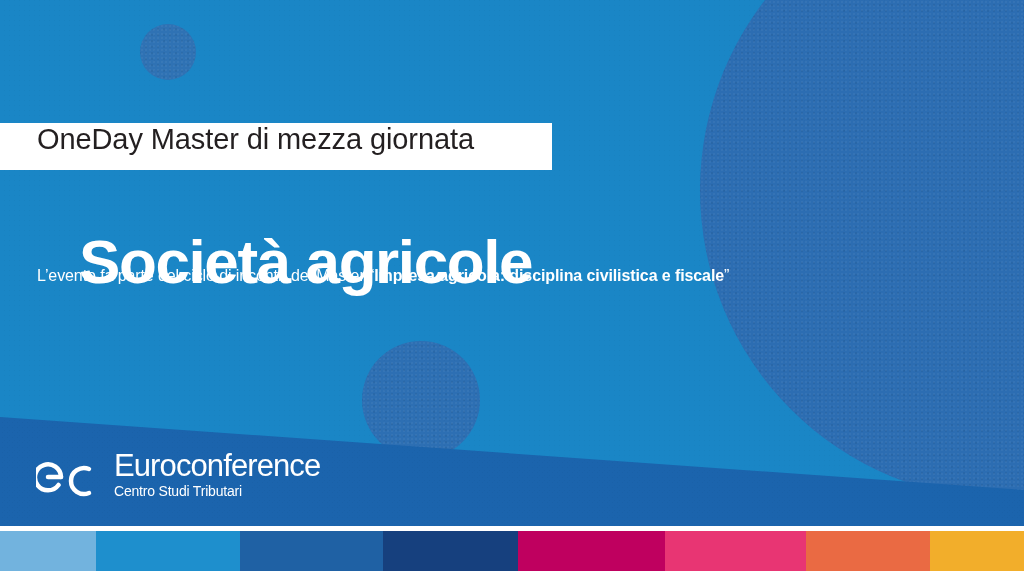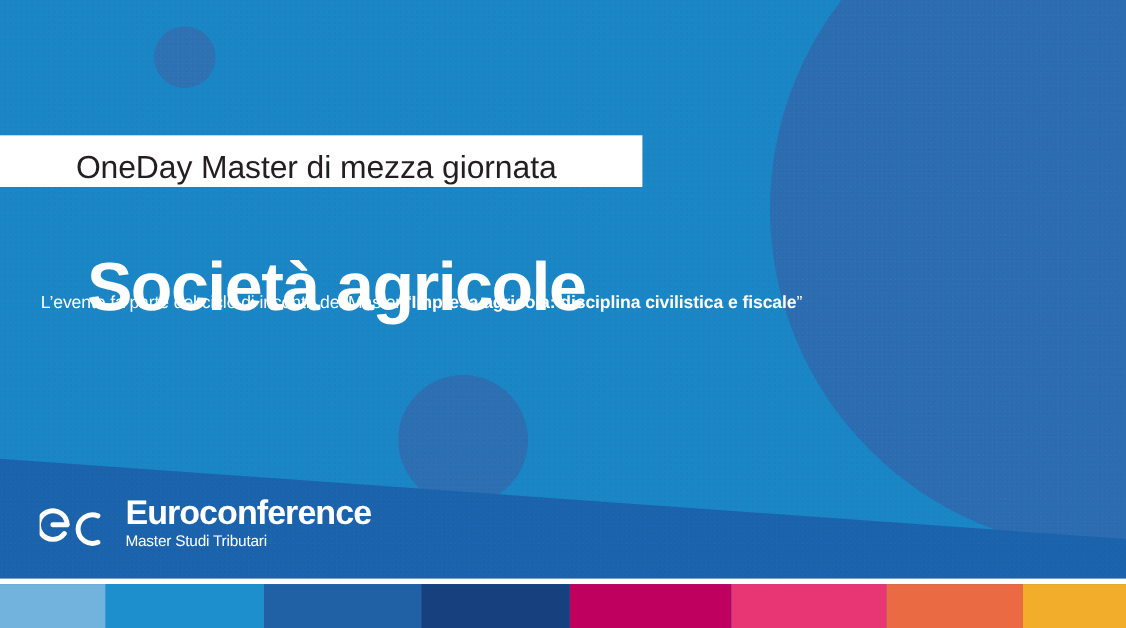--- a/index.html
+++ b/index.html
@@ -99,22 +99,21 @@
 
   
   .kicker-band {
     position: absolute;
     left: 0;
     top: 123px;
     width: 552px;
     height: 47px;
     background: #ffffff;
     display: flex;
-    align-items: flex-end;
-    padding-left: 32px;
+    align-items: flex-start;
   }
   .kicker-text {
     margin-left: 37px;
     font-size: 29px;
     color: #231f20;
     letter-spacing: -.1px;
     white-space: nowrap;
   }
 
   .main-title {
@@ -156,21 +155,21 @@
     flex: none;
     margin-top: 2px;
   }
   .logo-words {
     margin-left: 8px;
     color: #ffffff;
     line-height: 1;
   }
   .logo-name {
     font-size: 31px;
-    font-weight: bold;
+    font-weight: normal;
     letter-spacing: -.9px;
     display: block;
   }
   .logo-tag {
     font-size: 14px;
     letter-spacing: -.2px;
     display: block;
     margin-top: 3px;
   }
 
@@ -229,21 +228,21 @@
   <div class="logo">
     <svg class="logo-mark" viewBox="0 0 140 100">
 
       <path d="M50 50 A26 26 0 1 0 45 66" fill="none" stroke="#ffffff" stroke-width="9" stroke-linecap="round"></path>
       <path d="M24 50 H50" fill="none" stroke="#ffffff" stroke-width="9" stroke-linecap="round"></path>
 
       <path d="M106 34 A26 26 0 1 0 106 82" fill="none" stroke="#ffffff" stroke-width="9" stroke-linecap="round"></path>
     </svg>
     <div class="logo-words">
       <span class="logo-name">Euroconference</span>
-      <span class="logo-tag">Master Studi Tributari</span>
+      <span class="logo-tag">Centro Studi Tributari</span>
     </div>
   </div>
 
   <div class="strip-gap"></div>
   <div class="strip">
       <span style="background: rgb(114, 179, 222); width: 96px;"></span>
       <span style="background: rgb(30, 143, 205); width: 144px;"></span>
       <span style="background: rgb(31, 97, 164); width: 143px;"></span>
       <span style="background: rgb(22, 64, 126); width: 135px;"></span>
       <span style="background: rgb(191, 0, 95); width: 147px;"></span>

